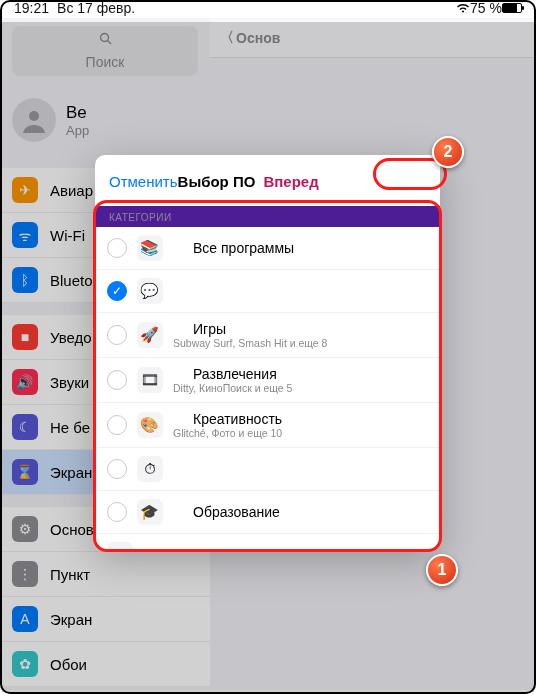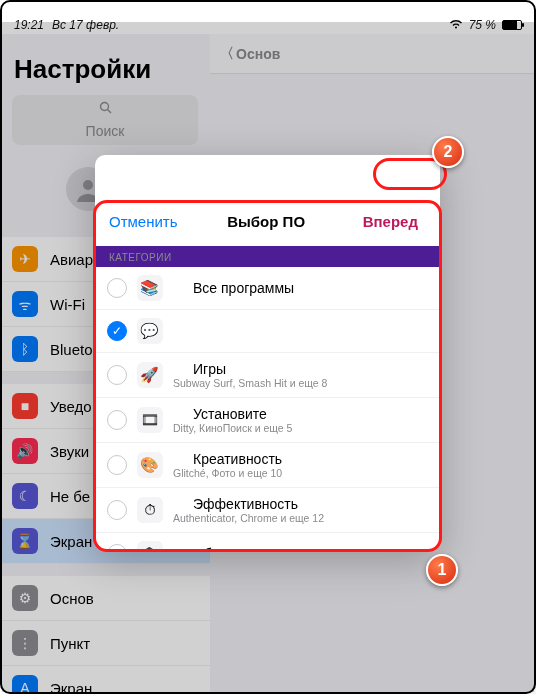--- a/index.html
+++ b/index.html
@@ -1,30 +1,30 @@
 <!DOCTYPE html>
 <html><head>
 <meta charset="utf-8">
 <style>
 * { margin: 0; padding: 0; box-sizing: border-box; font-family: -apple-system, "Helvetica Neue", Arial, sans-serif; -webkit-font-smoothing: antialiased; }
 body { width: 536px; height: 694px; background: #fff; position: relative; overflow: hidden; }
 
 .frame { position: absolute; inset: 0; border: 2px solid #000; border-radius: 10px; pointer-events: none; }
 
-.status-bar { display: flex; justify-content: space-between; align-items: center; padding: 18px 14px 2px; font-size: 12px; color: #111; font-style: italic; }
+.status-bar { display: flex; justify-content: space-between; align-items: center; padding: 0 14px 2px; font-size: 14px; color: #111; }
 .status-left { display: flex; gap: 8px; }
-.status-right { display: flex; gap: 6px; align-items: center; justify-content: flex-end; }
+.status-right { display: flex; align-items: center; justify-content: flex-end; }
 
 .device { display: flex; height: calc(100% - 22px); background: #f2f2f7; }
 
 
 .sidebar { width: 210px; background: #f2f2f7; padding: 8px 0 0 0; overflow: hidden; }
 .sidebar h1 { font-size: 26px; font-weight: 700; padding: 12px 14px 10px; color: #000; }
 .search-wrap { margin: 0 12px 14px; background: #e6e6ea; border-radius: 8px; padding: 6px 10px; display: flex; align-items: center; gap: 6px; color: #8a8a8e; font-size: 14px; flex-direction: column; }
-.user-row { display: flex; align-items: center; gap: 10px; padding: 8px 12px 14px; justify-content: center; }
+.user-row { display: flex; align-items: center; gap: 10px; padding: 8px 12px 14px; }
 .avatar { width: 44px; height: 44px; border-radius: 50%; background: #d9d9de; display:flex; align-items:center; justify-content:center; }
 .user-text .nm { font-size: 17px; color:#000; }
 .user-text .sub { font-size: 13px; color:#8a8a8e; }
 
 .side-group { margin-top: 12px; }
 .side-item { display:flex; align-items:center; gap:12px; padding: 9px 12px; font-size: 15px; color:#000; background:#fff; border-bottom:1px solid #eee; white-space:nowrap; overflow:hidden; }
 .side-item.sel { background:#cfe5ff; }
 .side-icon { width:26px; height:26px; border-radius:6px; display:flex; align-items:center; justify-content:center; color:#fff; font-size:14px; flex-shrink:0; }
 .i-air { background:#ff9500; } .i-wifi{background:#007aff;} .i-bt{background:#007aff;}
 .i-not{background:#ff3b30;} .i-snd{background:#ff2d55;} .i-dnd{background:#5856d6;}
@@ -35,21 +35,21 @@
 .detail { flex:1; background:#f2f2f7; }
 .detail-head { display:flex; align-items:center; justify-content:center; position:relative; height:40px; font-size:15px; font-weight:600; border-bottom:1px solid #e0e0e4; background:#f8f8fa; }
 .back { position:absolute; left:10px; color:#8a8a8e; font-size:14px; display:flex; align-items:center; gap:2px; }
 .desc { padding: 14px 18px; font-size:11px; color:#8a8a8e; line-height:1.45; }
 
 
 .dim { position:absolute; inset:22px 2px 2px 2px; background:rgba(0,0,0,0.18); }
 
 
 .modal { position:absolute; left:95px; top:155px; width:345px; height:395px; background:#fff; border-radius:10px; box-shadow:0 10px 40px rgba(0,0,0,.25); overflow:hidden; }
-.modal-head { display:flex; align-items:center; justify-content:space-between; padding:14px 14px 12px;margin-top:40px; }
+.modal-head { display:flex; align-items:center; padding:14px 14px 12px; }
 .m-cancel { color:#007aff; font-size:15px; }
 .m-title { font-size:15px; font-weight:600; color:#000; }
 .m-next { color:#be185d; font-size:15px; font-weight:600; padding:4px 8px; }
 .m-section { font-size:10px; letter-spacing:.5px; color:#8a8a8e; padding: 6px 14px 4px; text-transform:uppercase; background:#4c1d95; }
 .cat-list { overflow-y:auto; }
 .cat { display:flex; align-items:center; gap:10px; padding:8px 12px; border-bottom:1px solid #f0f0f2; }
 .radio { width:20px; height:20px; border-radius:50%; border:1.5px solid #c9c9cd; flex-shrink:0; display:flex; align-items:center; justify-content:center; }
 .radio.on { background:#007aff; border-color:#007aff; color:#fff; font-size:12px; }
 .cat-icon { width:26px; height:26px; border-radius:6px; display:flex; align-items:center; justify-content:center; font-size:15px; flex-shrink:0; background:#f4f4f6; }
 .cat-text .t { font-size:14px; color:#000; line-height:1.15;margin-left:20px; }
@@ -84,21 +84,20 @@
     <span>75 %</span>
     <span class="batt">
         <i></i>
       </span>
   </div>
 </div>
 
 <div class="device">
 
   <div class="sidebar">
-    <h1>Настройки</h1>
     <div class="search-wrap">
       <span>
         <svg width="13" height="13" viewBox="0 0 13 13">
             <circle cx="5.5" cy="5.5" r="4" stroke="#8a8a8e" stroke-width="1.4" fill="none"></circle>
             <line x1="8.5" y1="8.5" x2="12" y2="12" stroke="#8a8a8e" stroke-width="1.4"></line>
           </svg>
       </span>
       <span>Поиск</span>
     </div>
     <div class="user-row">
@@ -203,39 +202,35 @@
         <span class="cat-icon">🚀</span>
         <span class="cat-text">
           <div class="t">Игры</div>
           <div class="s">Subway Surf, Smash Hit и еще 8</div>
         </span>
       </div>
       <div class="cat">
         <span class="radio"></span>
         <span class="cat-icon">🎞</span>
         <span class="cat-text">
-          <div class="t">Установите</div>
+          <div class="t">Развлечения</div>
           <div class="s">Ditty, КиноПоиск и еще 5</div>
         </span>
       </div>
       <div class="cat">
         <span class="radio"></span>
         <span class="cat-icon">🎨</span>
         <span class="cat-text">
           <div class="t">Креативность</div>
           <div class="s">Glitché, Фото и еще 10</div>
         </span>
       </div>
       <div class="cat">
         <span class="radio"></span>
         <span class="cat-icon">⏱</span>
-        <span class="cat-text">
-          <div class="t">Эффективность</div>
-          <div class="s">Authenticator, Chrome и еще 12</div>
-        </span>
       </div>
       <div class="cat">
         <span class="radio"></span>
         <span class="cat-icon">🎓</span>
         <span class="cat-text">
           <div class="t">Образование</div>
         </span>
       </div>
       <div class="cat">
         <span class="cat-icon">📖</span>

